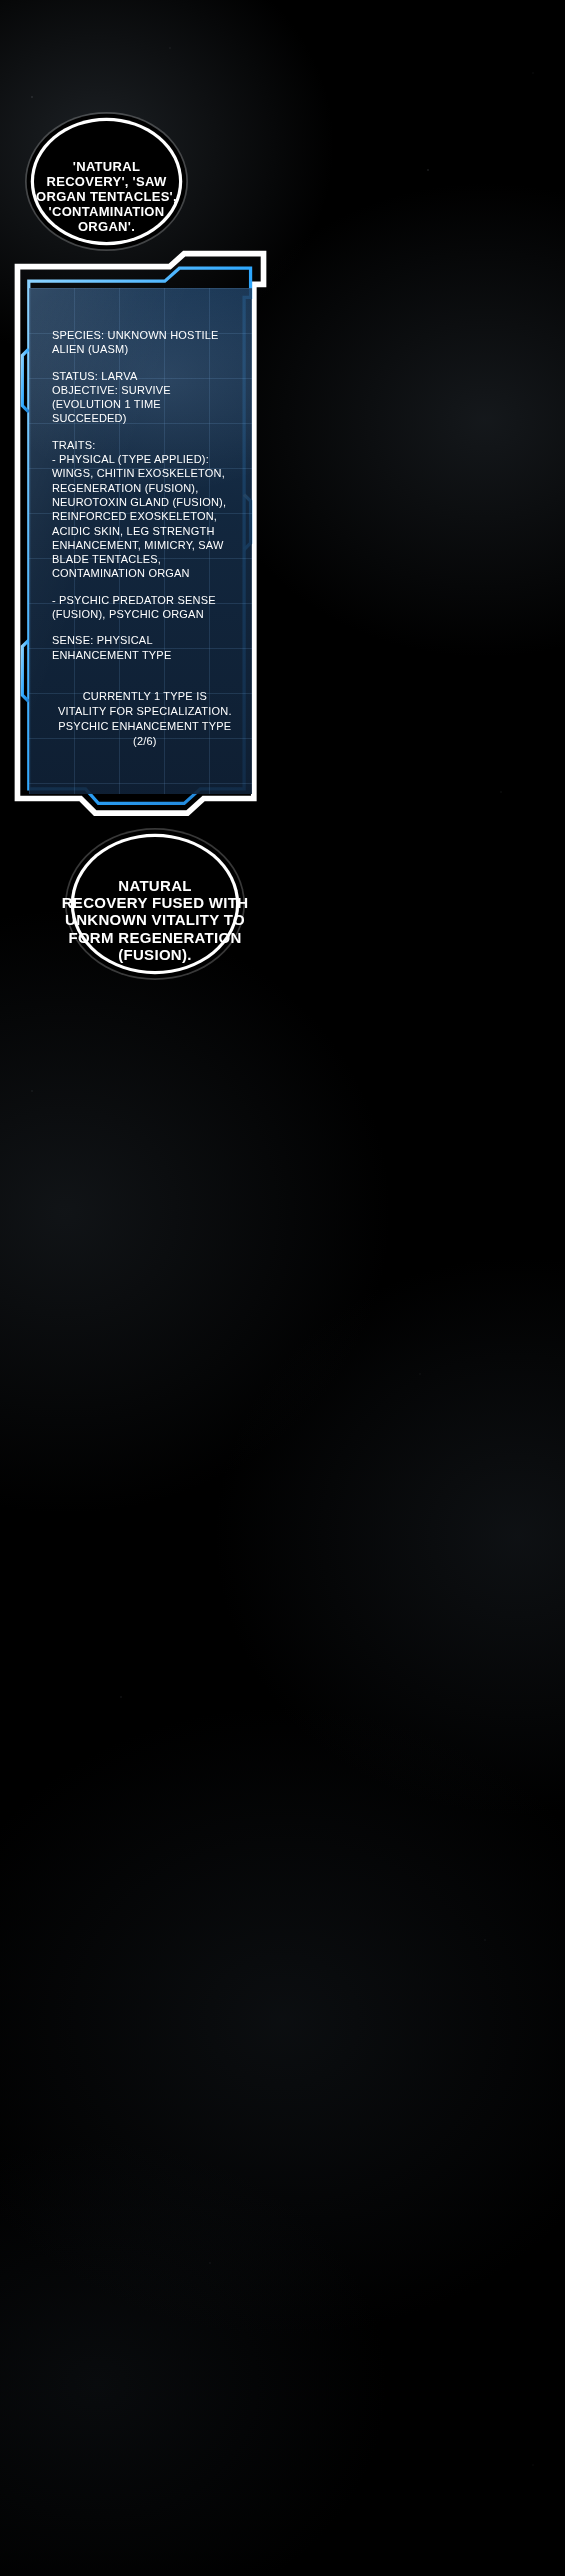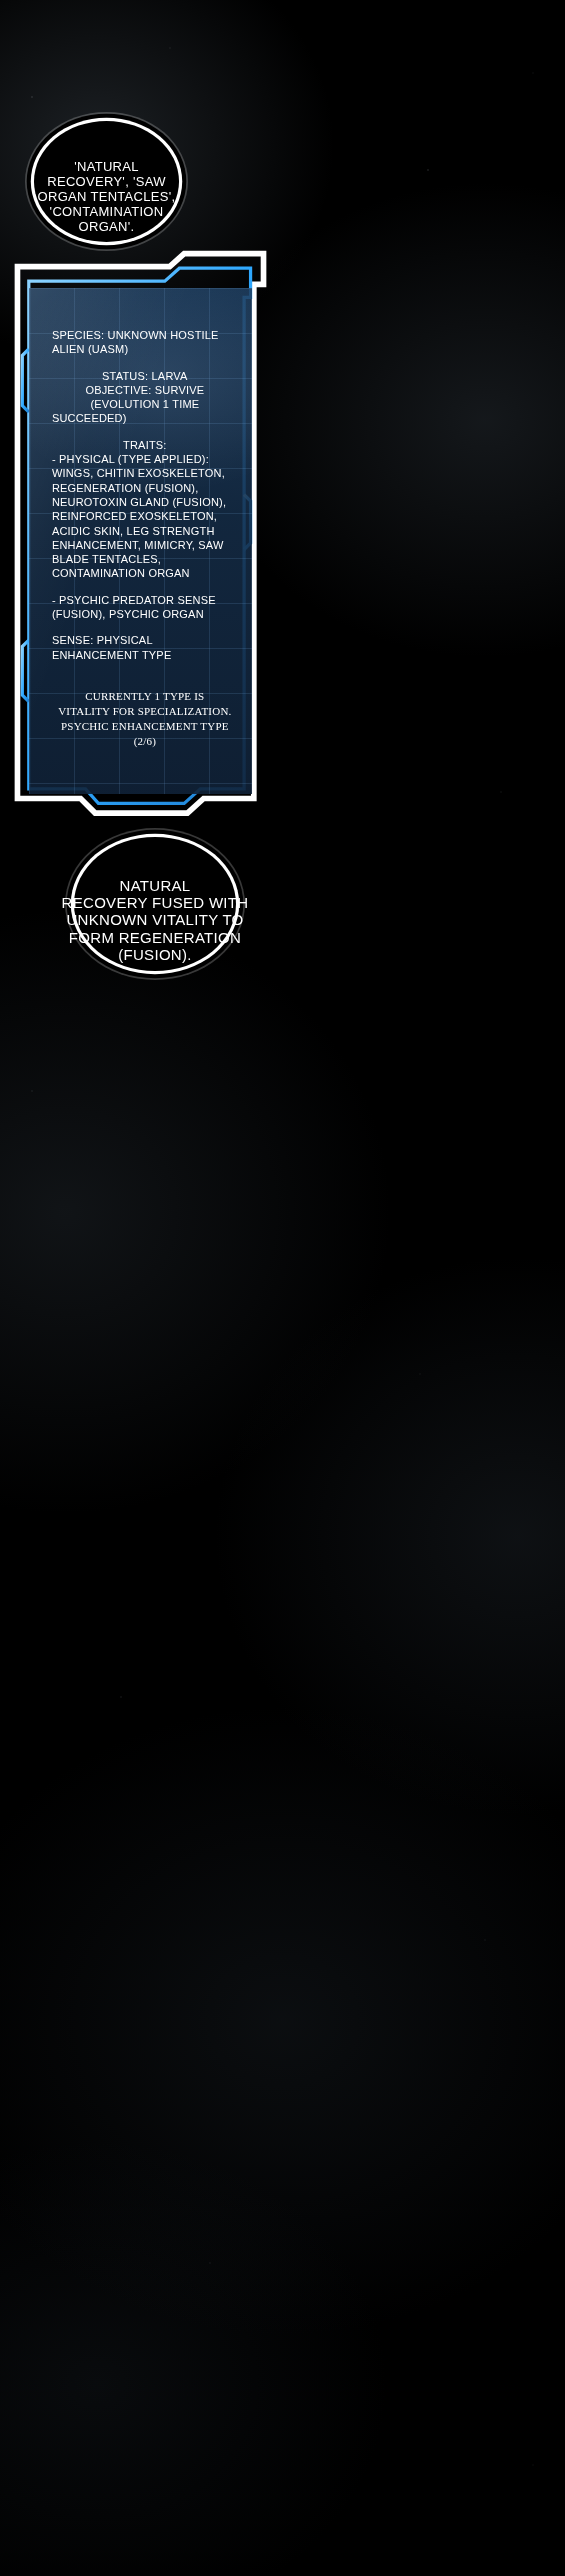--- a/index.html
+++ b/index.html
@@ -60,21 +60,21 @@
     color: #ffffff;
     box-shadow:
       0 0 0 3.2px #ffffff,
       0 0 0 7.3px #000000,
       0 0 0 9px rgba(255,255,255,0.22);
   }
   .bubble-inner {
     padding: 0 21px;
     line-height: 1.15;
     letter-spacing: 0.3px;
-    font-weight: 400;
+    font-weight: 700;
     margin-top: 32px;
   }
   .bubble-inner div { white-space: nowrap; }
 
   #bubble-top {
     left: 34px;
     top: 121px;
     width: 145px;
     height: 121px;
     font-size: 13px;
@@ -131,27 +131,27 @@
     position: absolute;
     left: 22.6px;
     right: 14.5px;
     top: 40px;
     color: #ffffff;
     font-size: 11px;
     line-height: 1.30;
     letter-spacing: 0.2px;
   }
   .hud-text p { margin: 0 0 12px 0; }
-  .hud-text .tight { margin-bottom: 0; text-align: center; }
+  .hud-text .tight { margin-bottom: 0; }
   .hud-center {
     text-align: center;
     margin-top: 27.5px;
     line-height: 1.35;
   }
-  .hud-text .row { display: block; font-family: Liberation Serif, serif; }
+  .hud-text .row { display: block; }
 </style>
 </head>
 <body>
 
 <div class="bg"></div>
 <div class="bg-noise"></div>
 
 <div class="bubble" id="bubble-top">
   <div class="bubble-inner">
     <div>'NATURAL</div>

